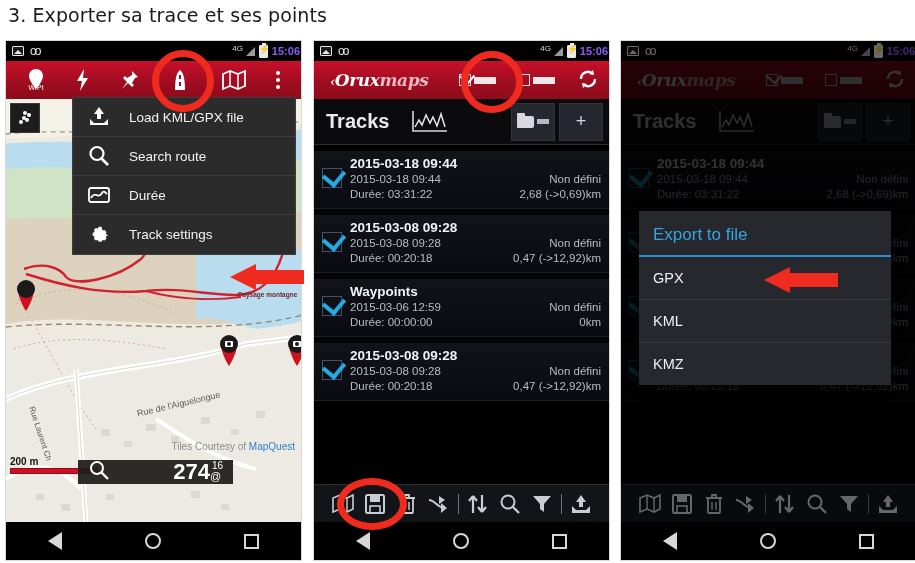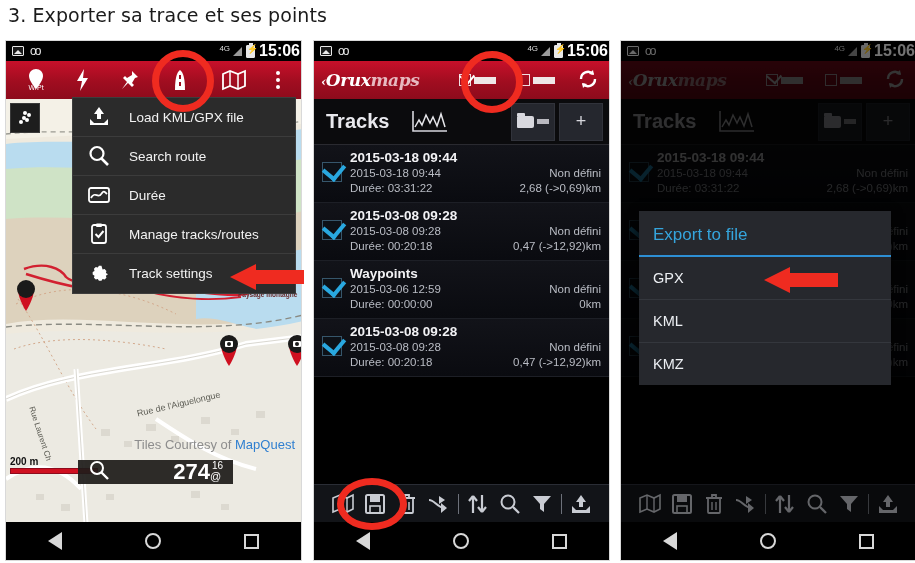--- a/index.html
+++ b/index.html
@@ -53,26 +53,26 @@
   .batt {
     width: 9px; height: 13px; border: 1.5px solid #e8e8e8; border-radius: 1px;
     position: relative; background: #e8e8e8;
   }
   .batt::before {
     content: ''; position: absolute; top: -3px; left: 2px; width: 4px; height: 2px; background: #e8e8e8;
   }
   .batt::after {
     content: '\26A1'; position: absolute; top: -2px; left: 0px; font-size: 9px; color: #111;
   }
-  .clock { font-size: 16px; color: #ffffff; font-weight: bold; }
+  .clock { font-size: 11px; color: #8b5cf6; font-weight: bold; }
 
   
   .redbar {
     height: 38px; background: linear-gradient(to bottom,#c8102a 0%, #a00d20 55%, #8d0b1c 100%);
-    display: flex; align-items: center; position: relative;
+    display: flex; align-items: center; position: relative; padding-left: 9px;
   }
   .redbar.dim { filter: brightness(0.45); }
   .brand {
     padding-left: 7px; color: #fff; font-size: 17px;
     font-family: "DejaVu Serif", serif; font-style: italic; font-weight: bold;
     letter-spacing: -0.4px; white-space: nowrap;
   }
   .brand .sub { color: #e7b9c0; }
   .bar-icons { margin-left: auto; display: flex; align-items: center; gap: 22px; padding-right: 10px; }
   .chk-widget { display: flex; align-items: center; gap: 3px; }
@@ -115,20 +115,21 @@
     background: #d8d8de; border-radius: 1px 1px 0 0;
   }
   .folder-dots { width: 12px; height: 5px; background: #b9b9c0; }
 
   
   .tracklist { background: #050507; }
   .tracklist.dim { filter: brightness(0.45); }
   .trow {
     display: flex; padding: 5px 8px 6px 6px; border-bottom: 1px solid #1d1f26;
     background: linear-gradient(to bottom, #121319 0%, #0a0b10 100%);
+    margin-top: 6px;
   }
   .tcheck {
     width: 20px; height: 20px; border: 1.5px solid #36566b; margin: 12px 8px 0 2px;
     position: relative; flex: none; background: #0d1117;
   }
   .tcheck::after {
     content: ''; position: absolute; left: 3px; top: -3px; width: 12px; height: 15px;
     border-right: 4px solid #29a8e0; border-bottom: 4px solid #29a8e0;
     transform: rotate(40deg);
   }
@@ -166,21 +167,21 @@
   .btn-trail {
     position: absolute; left: 4px; top: 4px; width: 30px; height: 30px;
     background: #1d1d1d; border: 1px solid #3a3a3a; display: flex; align-items: center; justify-content: center;
   }
   .scale {
     position: absolute; left: 4px; bottom: 48px; width: 88px; margin-top: 30px;
   }
   .scale-txt { font-size: 10px; color: #111; font-weight: bold; }
   .scale-bar { height: 6px; background: #cf1020; border: 1px solid #8d0b1c; margin-top: 1px; }
   .mapquest {
-    position: absolute; right: 6px; bottom: 70px; font-size: 13px; color: #8d8d8d;
+    position: absolute; right: 6px; bottom: 70px; font-size: 10px; color: #8d8d8d;
   }
   .mapquest a { color: #2f7fd0; text-decoration: none; }
   .zoombox {
     position: absolute; left: 72px; bottom: 38px; width: 155px; height: 24px;
     background: rgba(30,28,26,0.93); display: flex; align-items: center; padding: 0 10px;
   }
   .zoomval { margin-left: auto; display: flex; align-items: flex-start; color: #fff; }
   .zoomnum { font-size: 22px; font-weight: bold; line-height: 22px; }
   .zoomsup { font-size: 10px; line-height: 10px; margin-left: 2px; }
   .zoomat { font-size: 11px; line-height: 11px; margin-left: 2px; position: relative; top: 10px; }
@@ -410,30 +411,20 @@
         <span class="mi-ico">
           <svg width="24" height="22" viewBox="0 0 24 22">
               <rect x="2" y="4" width="20" height="14" rx="2" stroke="#fff" stroke-width="1.8" fill="none"></rect>
               <path d="M4 14 C8 6 11 16 15 9 C17 6 19 9 20 10" stroke="#fff" stroke-width="1.8" fill="none"></path>
             </svg>
         </span>
         <span class="mi-lbl">Durée</span>
       </div>
       <div class="mi">
         <span class="mi-ico">
-          <svg width="24" height="22" viewBox="0 0 24 22">
-              <rect x="5" y="2" width="14" height="18" rx="2" stroke="#fff" stroke-width="1.8" fill="none"></rect>
-              <rect x="9" y="0.5" width="6" height="3.5" rx="1" fill="#fff"></rect>
-              <path d="M8.5 11 l3 3 l5-6" stroke="#fff" stroke-width="2" fill="none"></path>
-            </svg>
-        </span>
-        <span class="mi-lbl">Manage tracks/routes</span>
-      </div>
-      <div class="mi">
-        <span class="mi-ico">
           <svg width="24" height="22" viewBox="0 0 24 24">
               <path d="M12 8a4 4 0 1 0 0 8 4 4 0 0 0 0-8zm9.5 4l-2-1.2.6-2.2-2-2-2.2.6L14.7 3h-2.8l-1.2 2-2.2-.6-2 2 .6 2.2-2 1.2v2.8l2 1.2-.6 2.2 2 2 2.2-.6 1.2 2h2.8l1.2-2 2.2.6 2-2-.6-2.2 2-1.2z" fill="#fff"></path>
             </svg>
         </span>
         <span class="mi-lbl">Track settings</span>
       </div>
     </div>
 
     <div class="navbar">
       <span class="nav-back"></span>

